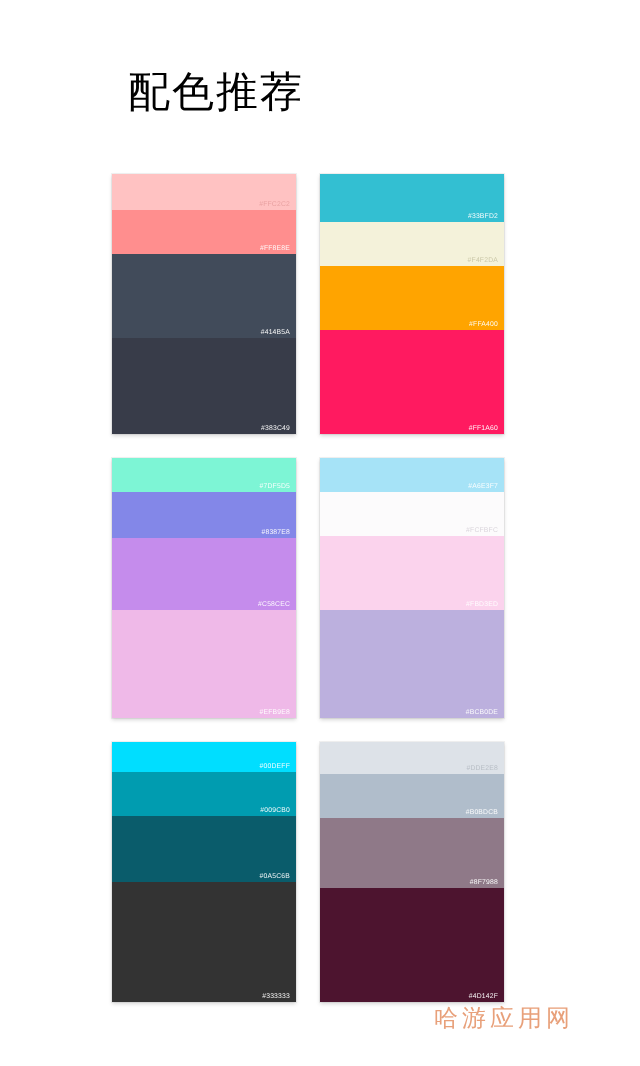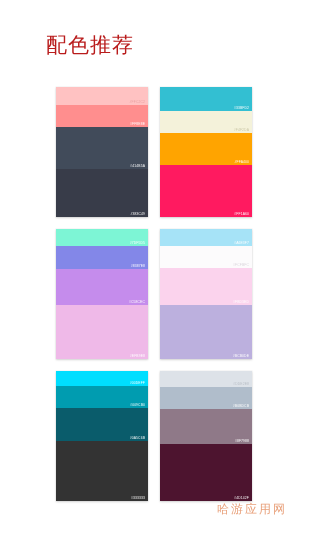--- a/index.html
+++ b/index.html
@@ -15,29 +15,28 @@
   #app {
     position: relative;
     width: 300px;
     height: 533px;
     background: #ffffff;
   }
 
   
   .page-title {
     position: absolute;
-    left: 46px;
+    left: 64px;
     top: 34px;
     font-size: 21px;
     line-height: 26px;
     font-weight: 400;
-    color: #b91c1c;
+    color: #000000;
     letter-spacing: 1px;
     white-space: nowrap;
-    font-family: Liberation Mono, monospace;
   }
 
   
   .palette-grid {
     position: absolute;
     left: 56px;
     top: 87px;
     width: 196px;
     display: grid;
     grid-template-columns: 92px 92px;

